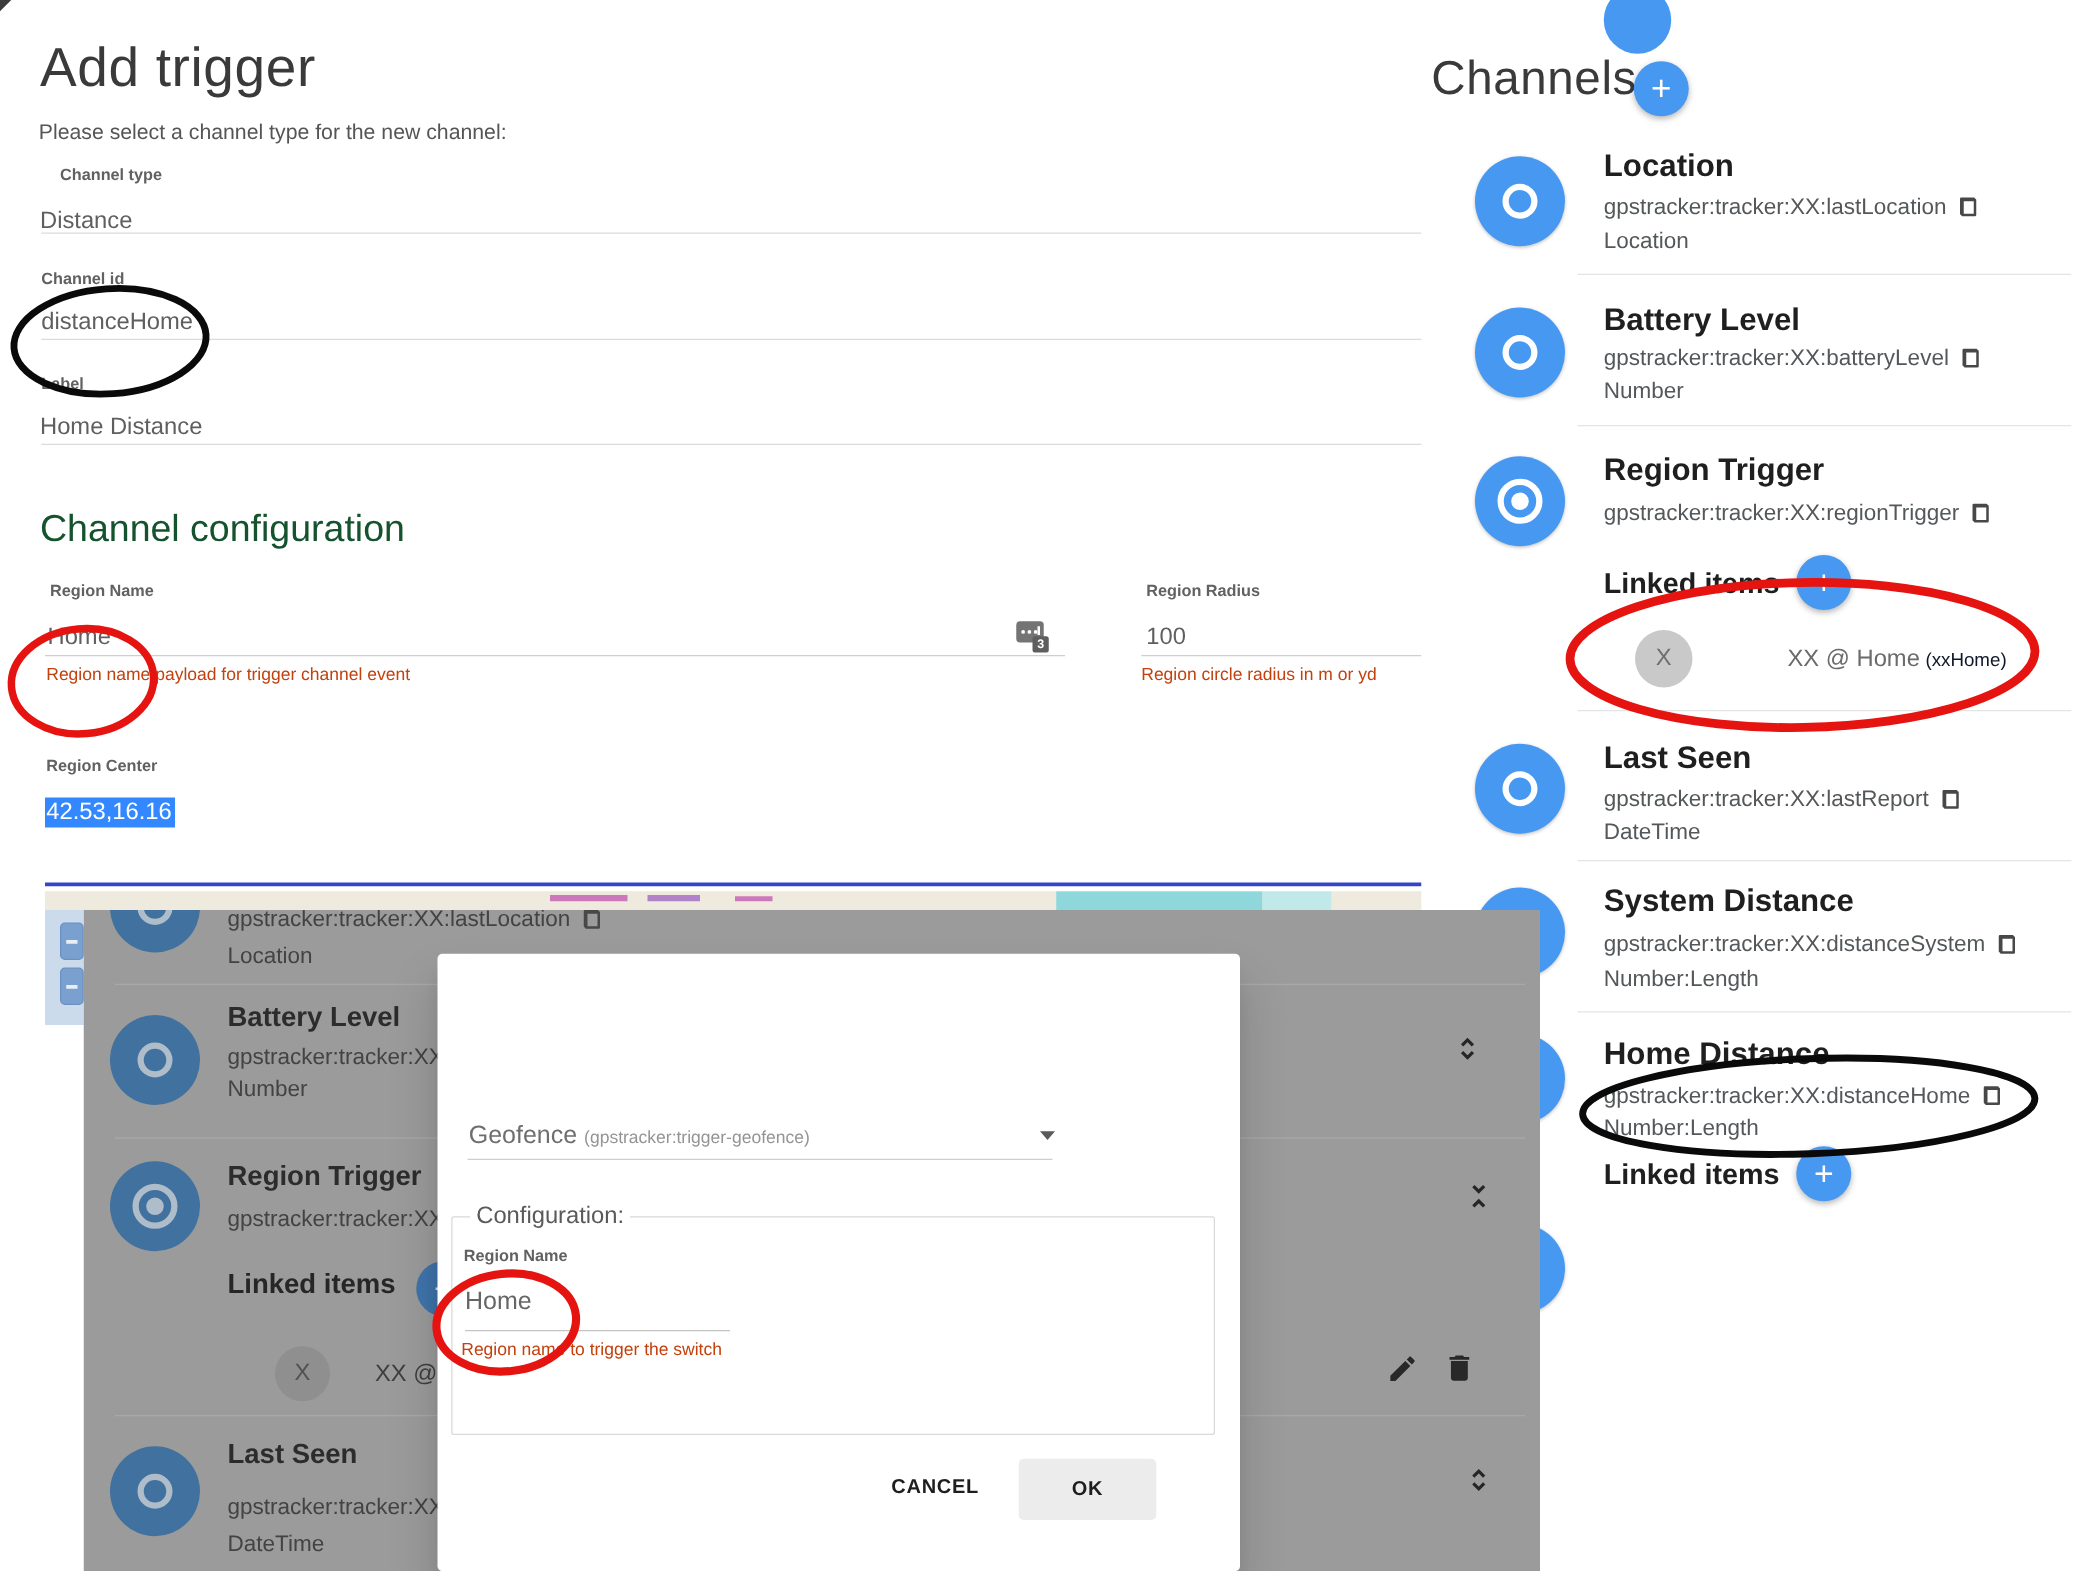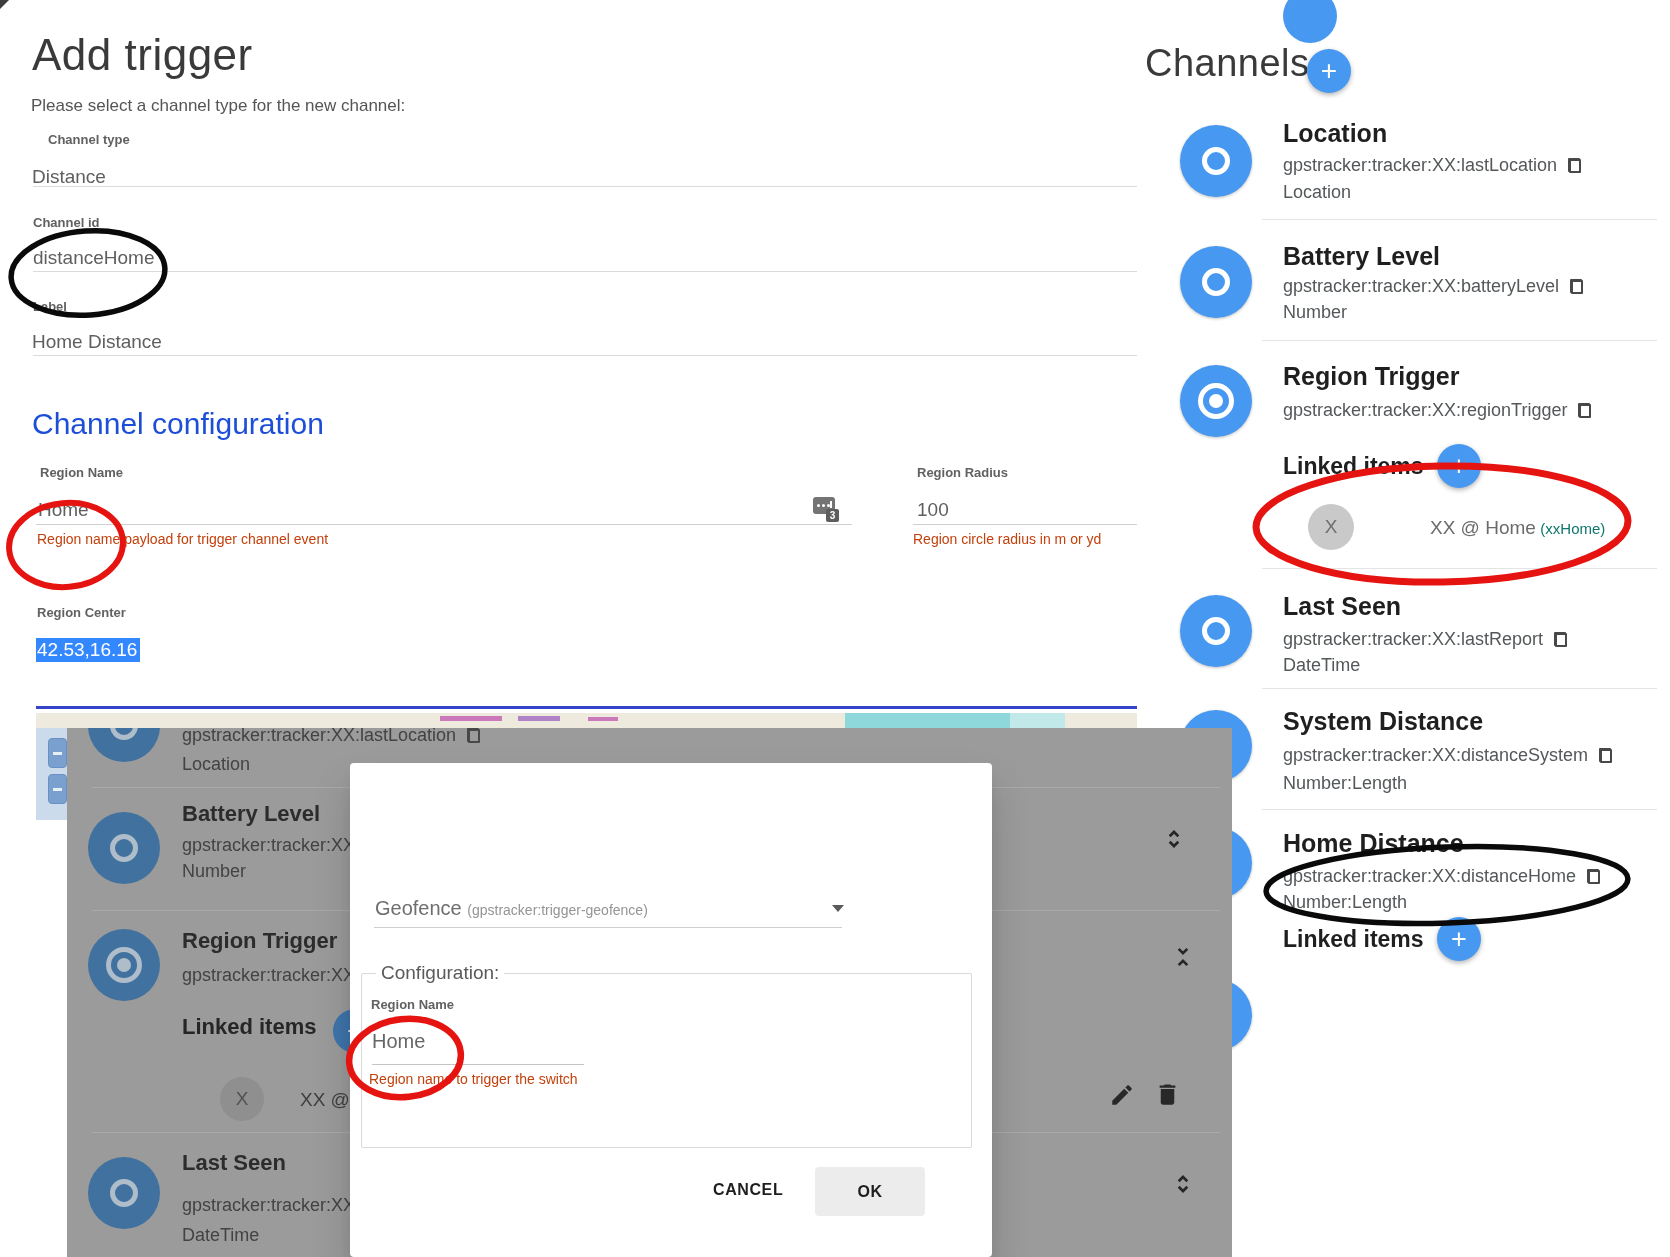--- a/index.html
+++ b/index.html
@@ -3,21 +3,21 @@
 <meta charset="utf-8">
 <style>
   * { margin:0; padding:0; box-sizing:border-box; }
   html,body { width:1670px; height:1257px; }
   body { position:relative; overflow:hidden; background:#ffffff;
          font-family:"Liberation Sans", sans-serif; }
   .abs { position:absolute; }
 
   
   .h1 { font-size:44px; font-weight:300; color:#3a3a3a; letter-spacing:.5px; }
-  .h2 { font-size:30px; font-weight:300; color:#1d4ed8; }
+  .h2 { font-size:30px; font-weight:300; color:#14532d; }
   .sub { font-size:17px; color:#555; }
   .lbl { font-size:13px; font-weight:700; color:#616161; }
   .val { font-size:19px; color:#5f5f5f; }
   .hint { font-size:14px; color:#c2410c; }
   .uline { position:absolute; height:1px; background:#dbdbdb; }
   .sel { background:#3388ff; color:#fff; padding:1px 3px 2px 1px; }
   .focusline { position:absolute; height:3px; background:#3644c9; }
 
   
   .kbd-icon { width:26px; height:27px; }
@@ -42,21 +42,21 @@
   .ch-title { font-size:25px; font-weight:700; color:#1f1f1f; }
   .idline { display:flex; align-items:center; font-size:18px; color:#54585a; }
   .ch-type { font-size:18px; color:#54585a; }
   .sb-div { position:absolute; left:1262px; width:395px; height:1px; background:#e4e4e4; }
   .fab { position:absolute; border-radius:50%; background:#4798f0; color:#fff; display:flex; align-items:center;
          justify-content:center; font-weight:300; box-shadow:0 2px 5px rgba(0,0,0,.3); }
   .linked-h { font-size:23px; font-weight:700; color:#1f1f1f; }
   .chip-av { position:absolute; border-radius:50%; background:#c9c9c9; color:#6f6f6f;
              display:flex; align-items:center; justify-content:center; font-size:19px; }
   .chip-lbl { font-size:19px; color:#6b6b6b;margin-left:27px; }
-  .chip-sfx { font-size:15px; color:#0f766e; }
+  .chip-sfx { font-size:15px; color:#0f172a; }
 
   .copy { width:13px; height:15px; position:relative; margin-left:11px; display:inline-block; flex:none; }
   .copy::before { content:""; position:absolute; left:0; top:0; width:8px; height:10px; border:2px solid #484848; border-radius:1px; }
   .copy::after  { content:""; position:absolute; right:0; bottom:0; width:8px; height:10px; border:2px solid #484848; border-radius:1px; background:#fff; }
   .copy.on-gray::after { background:#9b9b9b; }
 
   
   .backdrop { position:absolute; left:67px; top:728px; width:1165px; height:529px; background:#9b9b9b; overflow:hidden; z-index:20; }
   .dim-icon { position:absolute; width:72px; height:72px; border-radius:50%; background:#40719f;
               display:flex; align-items:center; justify-content:center; }

